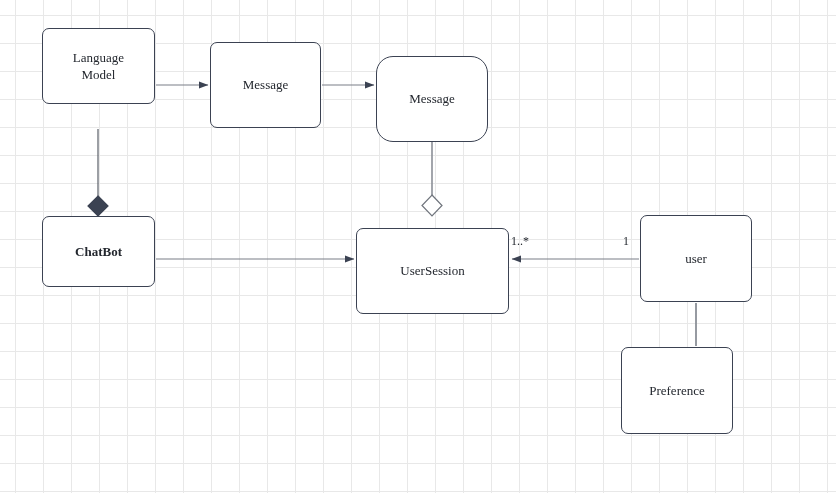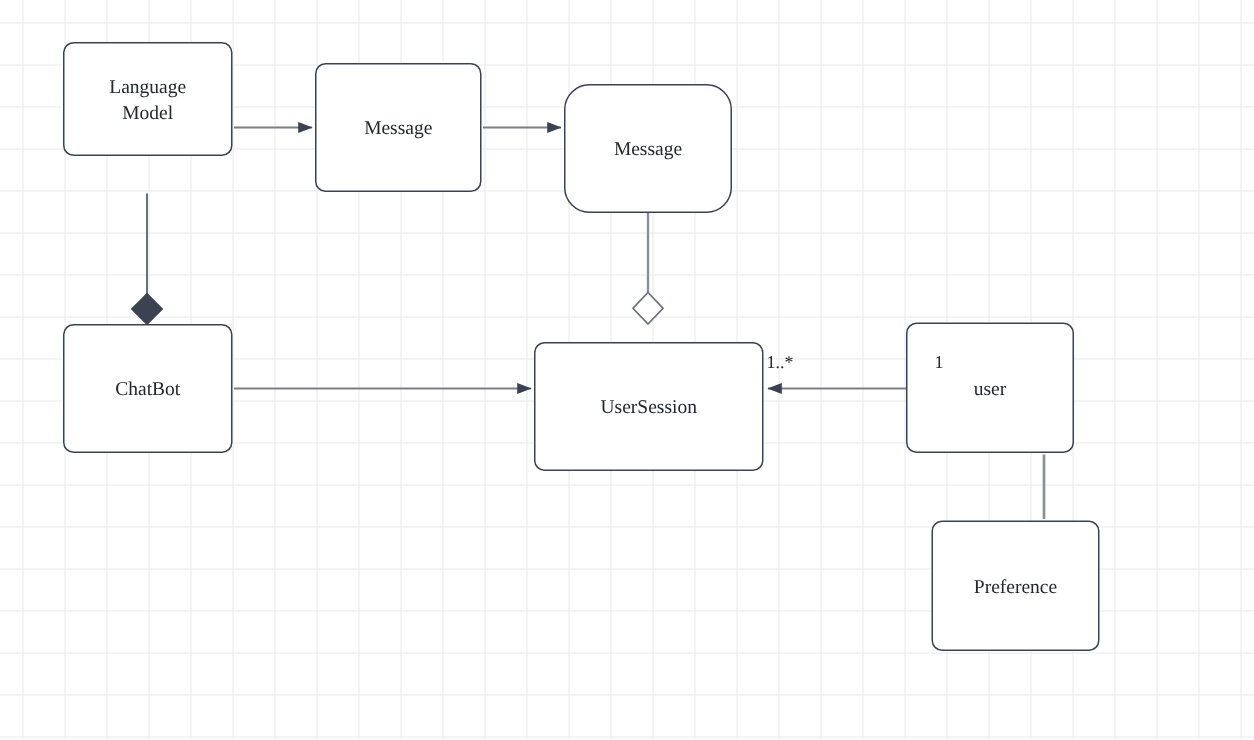--- a/index.html
+++ b/index.html
@@ -107,29 +107,29 @@
   </div>
 
   <div class="node" style="left:210px; top:42px; width:111px; height:86px;">
     <span class="node-label">Message</span>
   </div>
 
   <div class="node" style="left:376px; top:56px; width:112px; height:86px;border-radius:17px;">
     <span class="node-label">Message</span>
   </div>
 
-  <div class="node" style="left:42px; top:216px; width:113px; height:86px;">
+  <div class="node" style="left:42px; top:216px; width:113px; height:71px;font-weight:bold;">
     <span class="node-label">ChatBot</span>
   </div>
 
   <div class="node" style="left:356px; top:228px; width:153px; height:86px;">
     <span class="node-label">UserSession</span>
   </div>
 
-  <div class="node" style="left:604px; top:215px; width:112px; height:87px;">
+  <div class="node" style="left:640px; top:215px; width:112px; height:87px;">
     <span class="node-label">user</span>
   </div>
 
   <div class="node" style="left:621px; top:347px; width:112px; height:87px;">
     <span class="node-label">Preference</span>
   </div>
 
   <div class="edge-label" style="left:511px; top:234px;">1..*</div>
 
   <div class="edge-label" style="left:623px; top:234px;">1</div>

